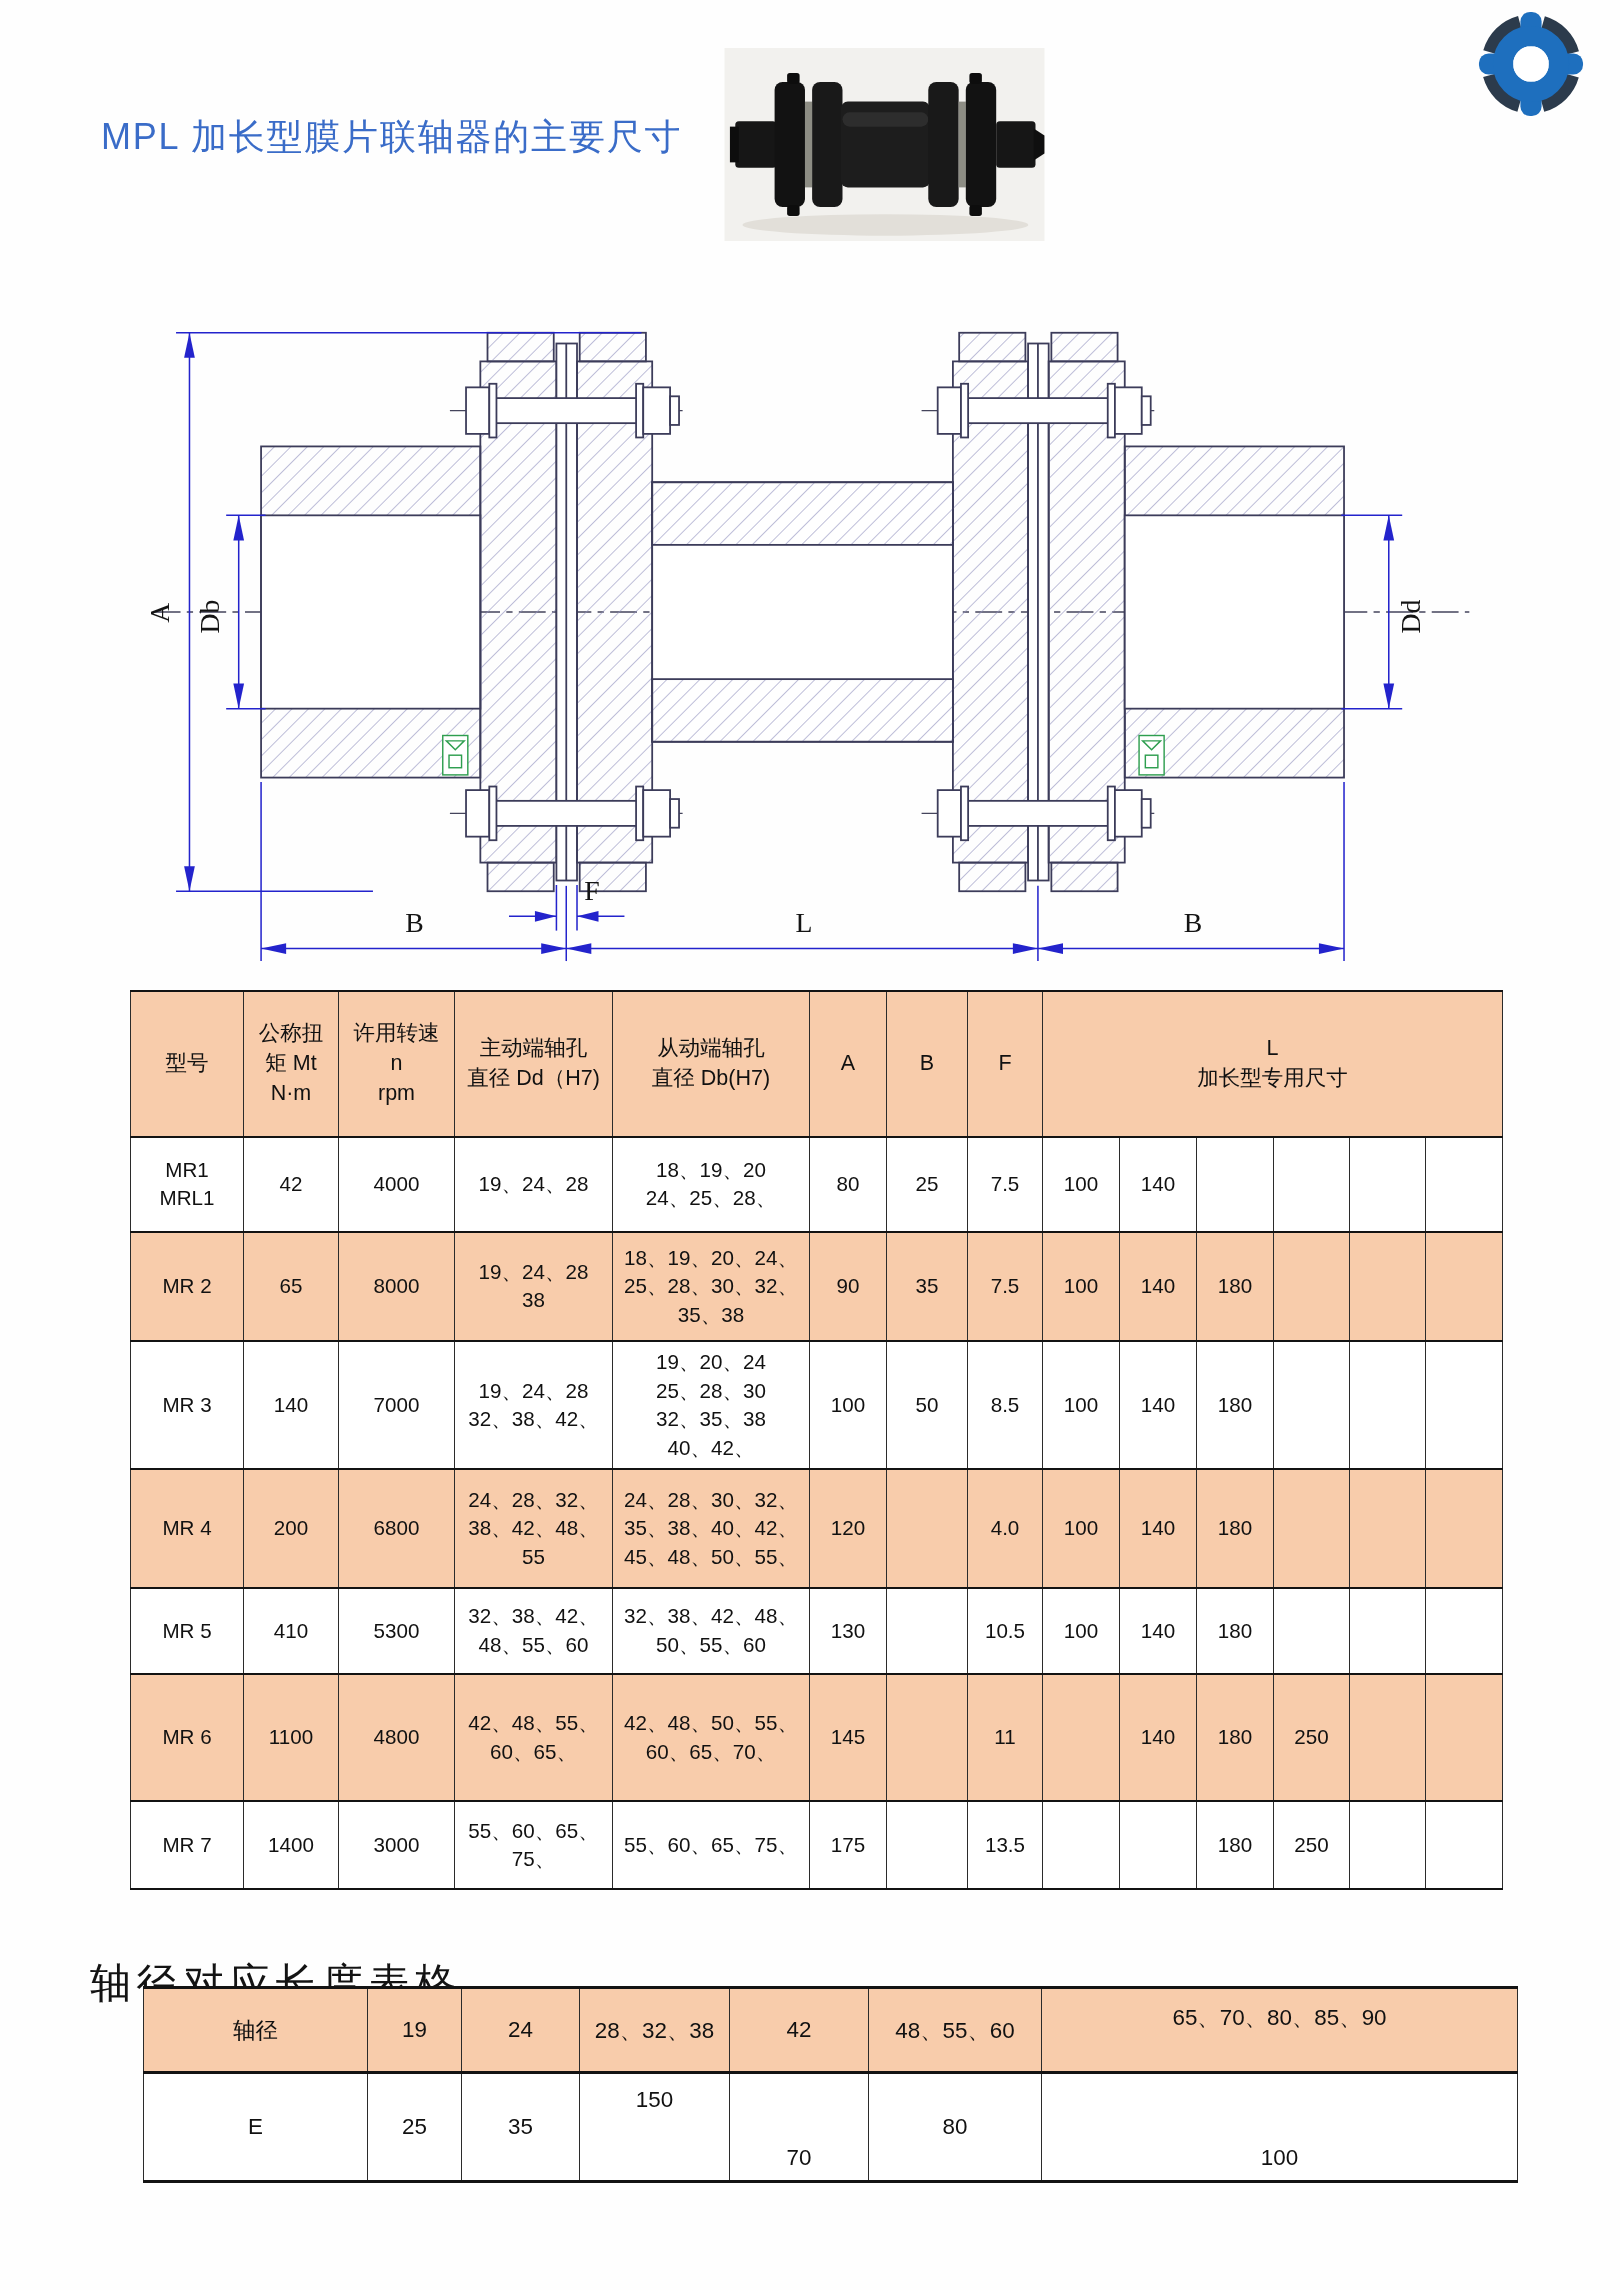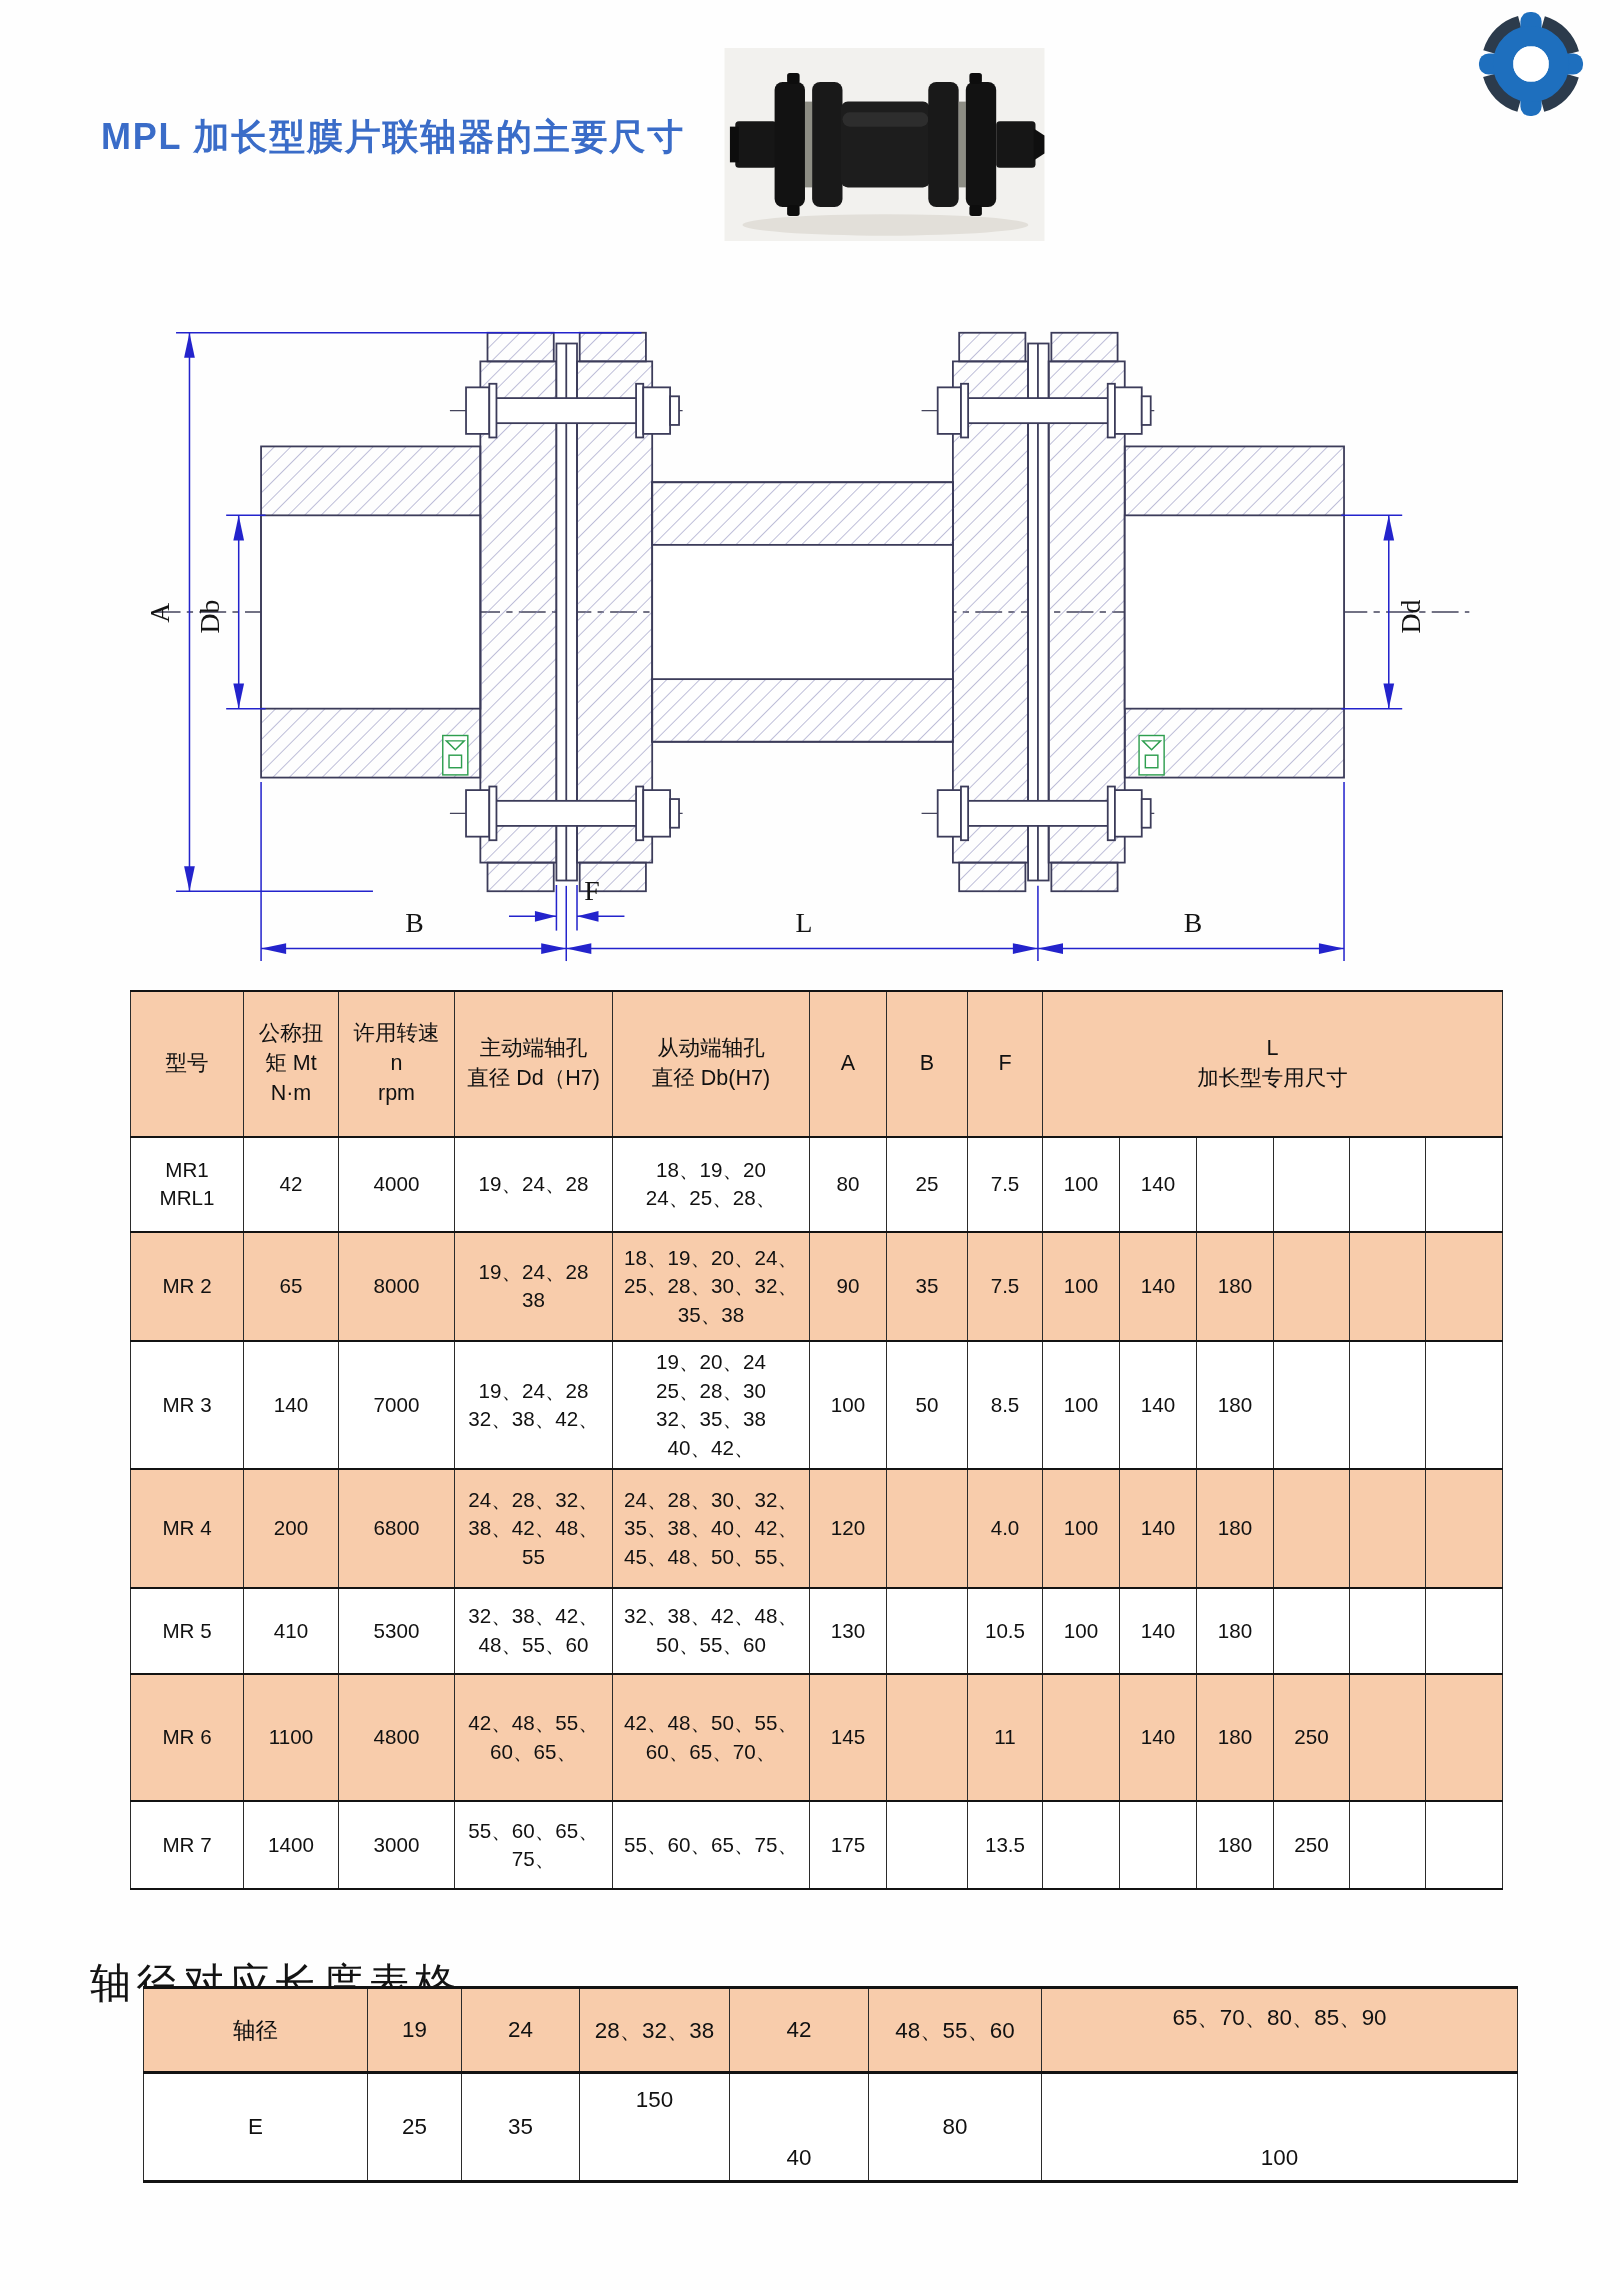--- a/index.html
+++ b/index.html
@@ -1,19 +1,19 @@
 <!DOCTYPE html>
 <html style="font-size:14.3px"><head>
 <meta charset="utf-8">
 <style>
   html,body{margin:0;padding:0;background:#ffffff;}
   #page{position:relative;width:1620px;height:2291px;background:#fefefe;overflow:hidden;
         font-family:"Liberation Sans",sans-serif;color:#111;}
   
-  .doc-title{position:absolute;left:101px;top:113px;font-size:36px;font-weight:bold;
+  .doc-title{position:absolute;left:101px;top:113px;font-size:36px;font-weight:normal;
              color:#3a6cc8;letter-spacing:1.8px;white-space:nowrap;}
   
   .photo{position:absolute;left:724px;top:48px;width:321px;height:193px;}
   
   .logo{position:absolute;left:1478px;top:10.7px;width:106px;height:106px;}
   
   .drawing{position:absolute;left:97px;top:254px;width:1429px;height:716px;}
   
   table{border-collapse:collapse;table-layout:fixed;}
   .spec{position:absolute;left:130px;top:990px;width:1372px;font-size:20.6px;}
@@ -427,21 +427,21 @@
         <th>48、55、60</th>
         <th class="va-top">65、70、80、85、90</th>
       </tr>
     </thead>
     <tbody>
       <tr>
         <td>E</td>
         <td>25</td>
         <td>35</td>
         <td class="va-top">150</td>
-        <td class="va-bottom">40</td>
+        <td class="va-bottom">70</td>
         <td>80</td>
         <td class="va-bottom">100</td>
       </tr>
     </tbody>
   </table>
 
 </div>
 
 
 </body></html>

